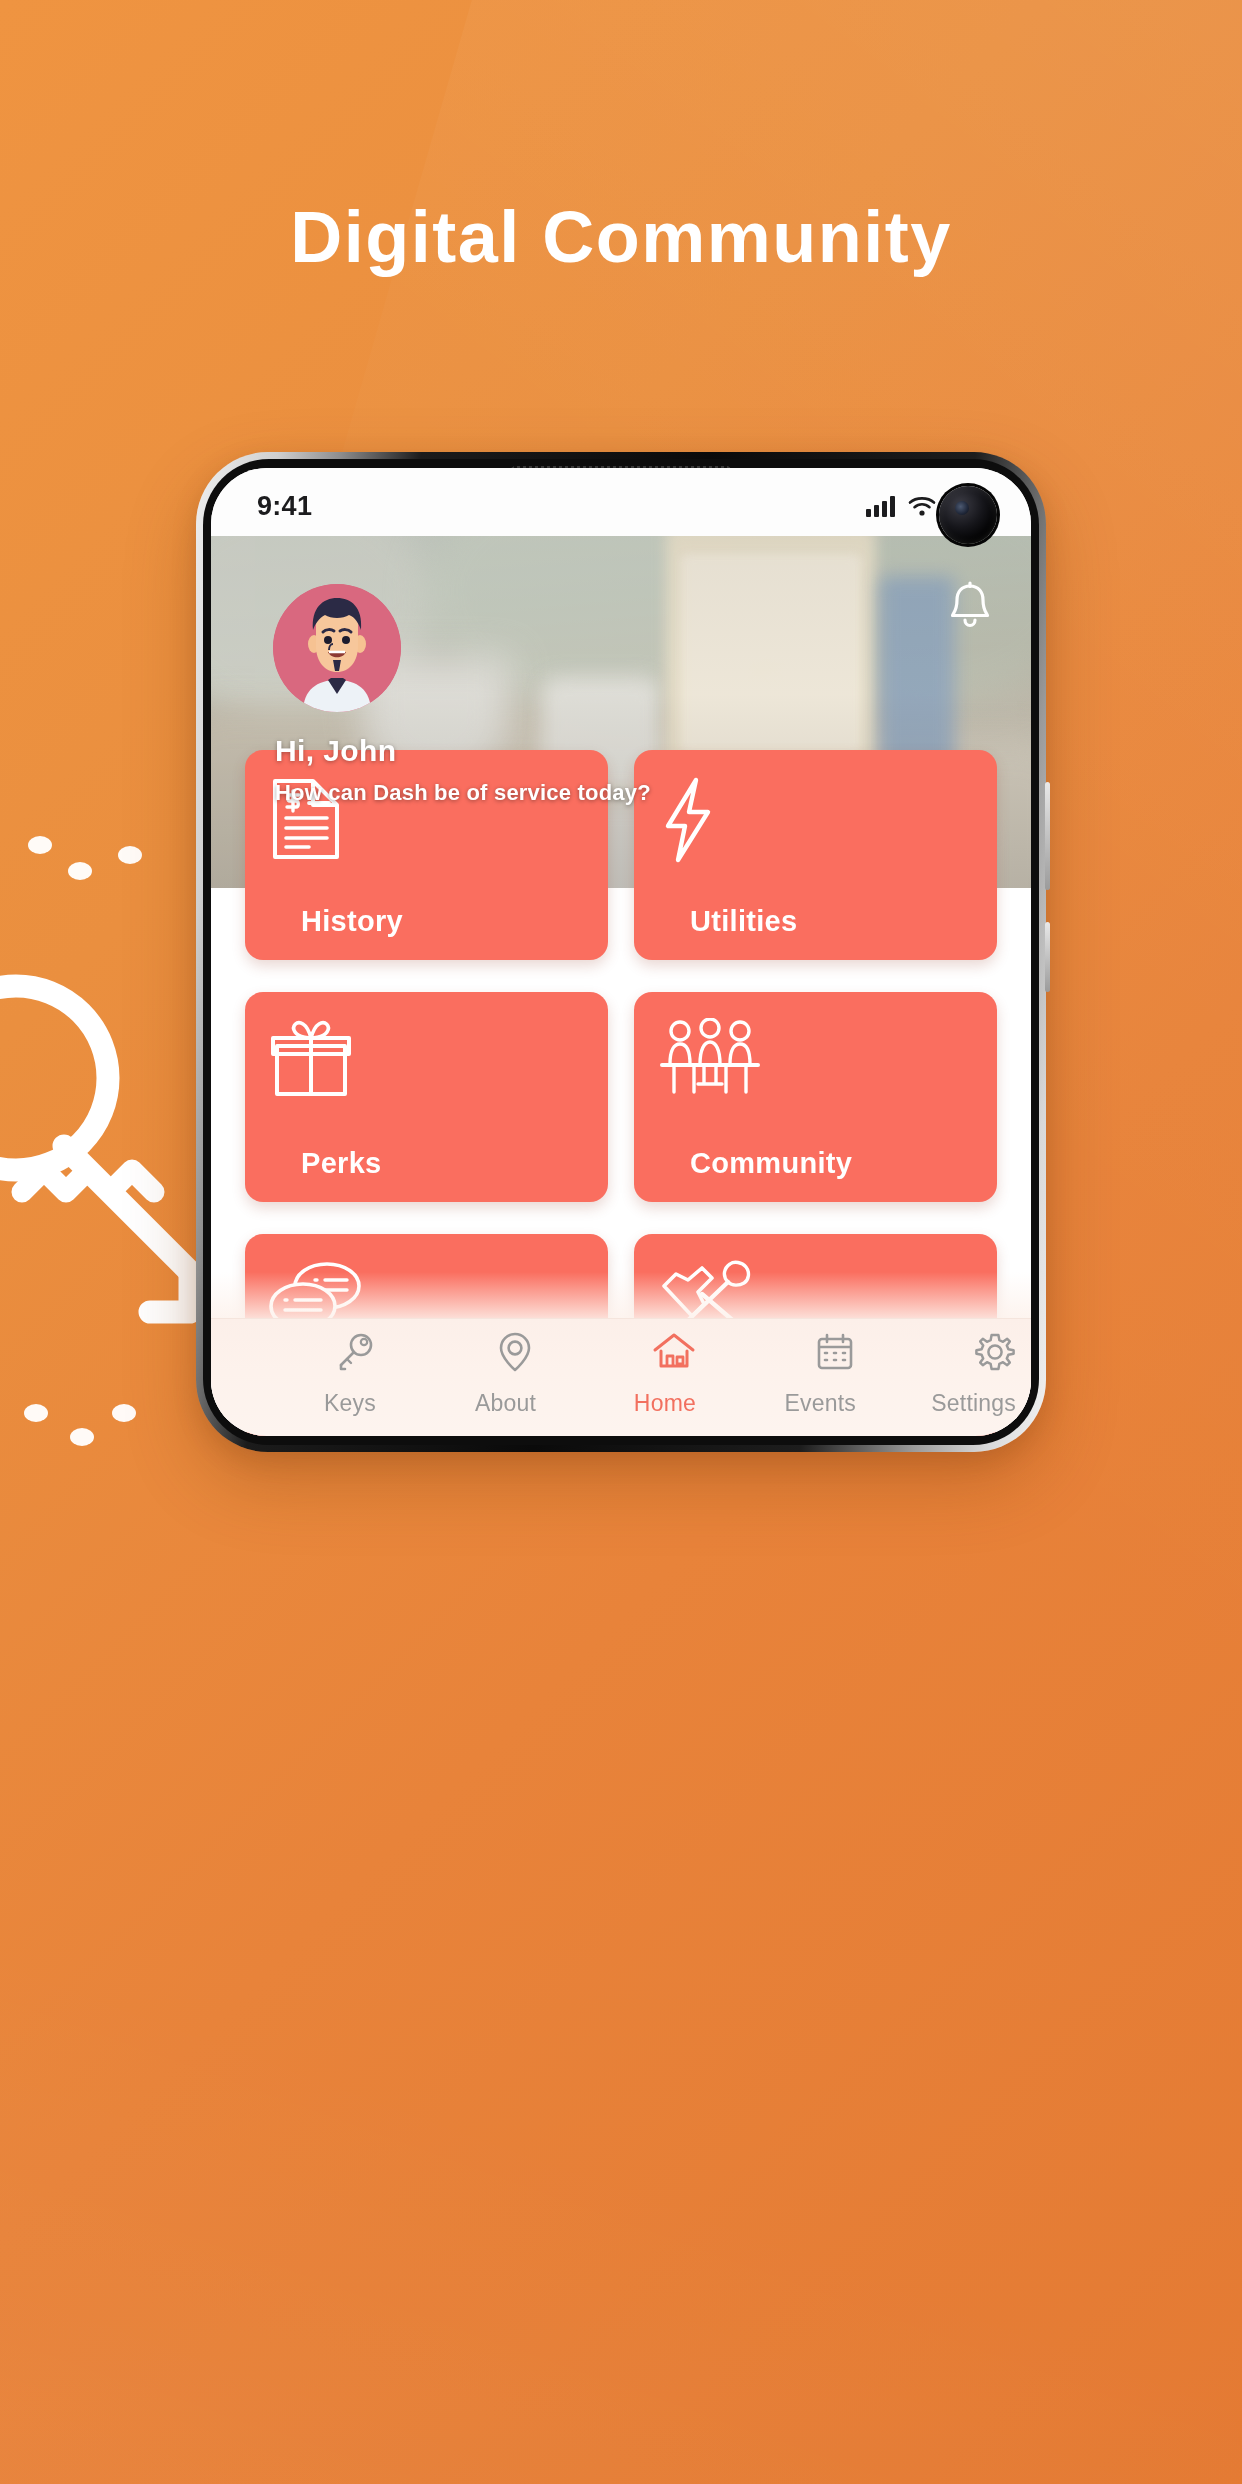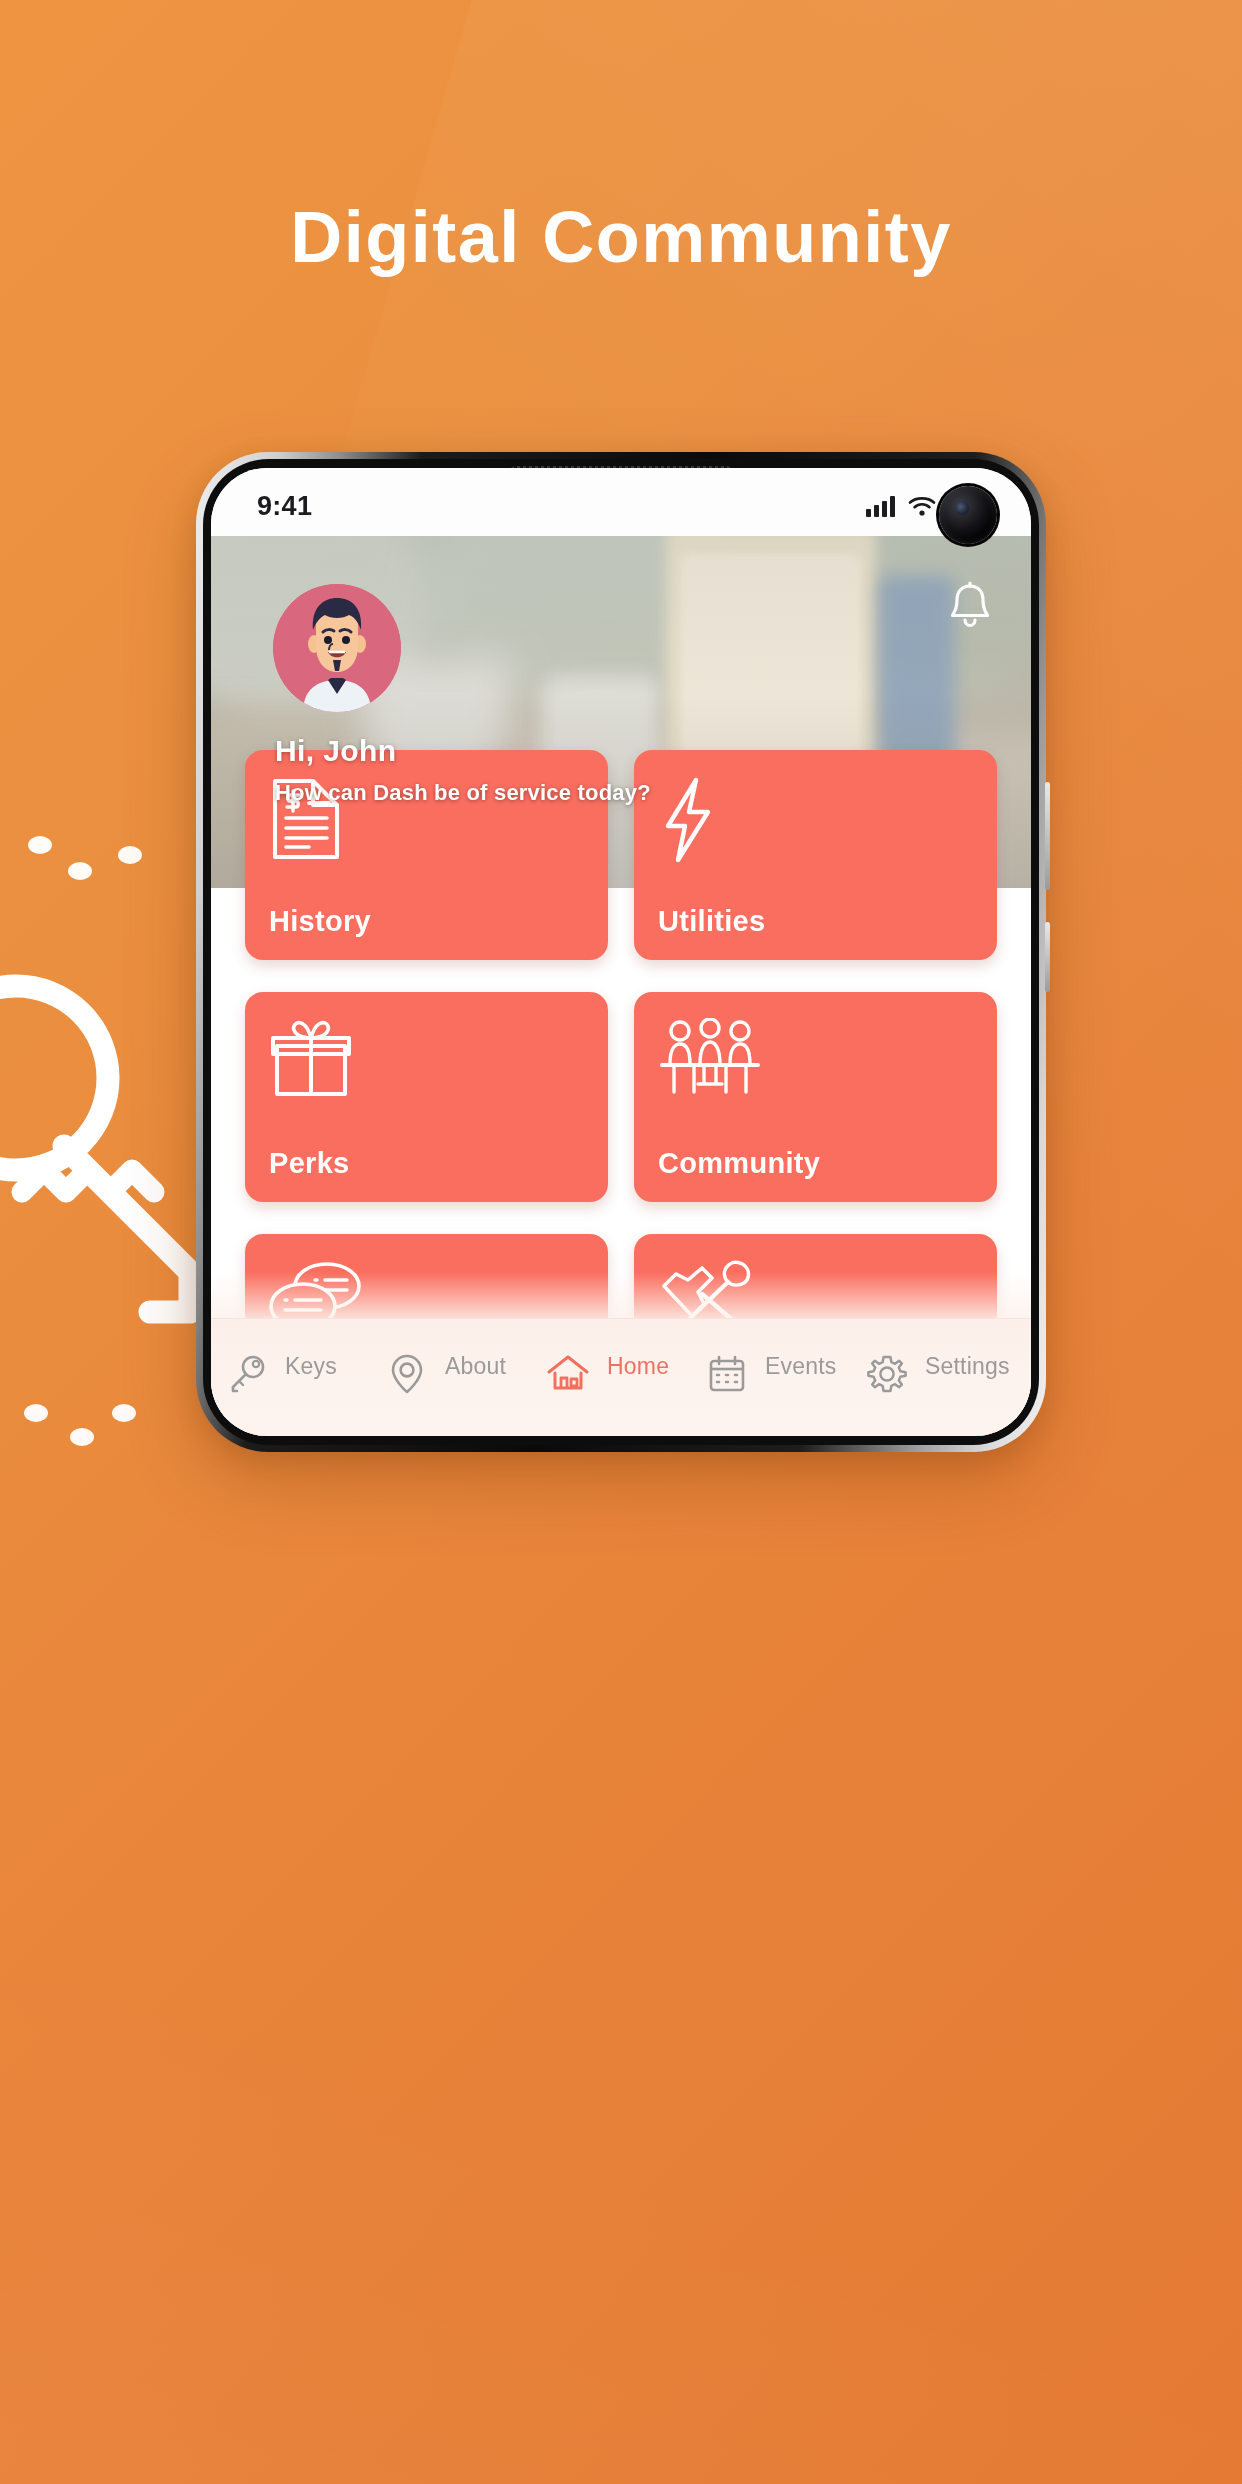--- a/index.html
+++ b/index.html
@@ -184,33 +184,33 @@
     border-radius: 18px;
     background: #fa6e5f;
     box-shadow: 0 6px 14px rgba(150,60,40,0.20);
     position: relative;
     padding: 26px 24px 22px;
     display: flex; flex-direction: column; justify-content: space-between;
     overflow: hidden;
   }
   .tile .ticon { height: 96px; display: flex; align-items: flex-start; }
   .tile .tlabel {
-    color: #ffffff; font-size: 29px; font-weight: 600; letter-spacing: .3px;
+    color: #ffffff; font-size: 29px; font-weight: 600; letter-spacing: .3px; margin-left: 32px;
   }
 
   
   .tabbar {
     position: absolute; left: 0; bottom: 0; width: 820px; height: 118px;
     background: linear-gradient(180deg, #fcefe9 0%, #fdf2ec 45%, #fdf4ef 100%);
     display: flex; align-items: center; justify-content: space-around;
     padding: 0 10px 8px;
     z-index: 9;
     border-top: 1px solid rgba(210,160,140,0.18);
   }
-  .tab { display: flex; flex-direction: row; align-items: flex-start; gap: 17px; width: 150px; }
+  .tab { display: flex; flex-direction: column; align-items: flex-end; gap: 17px; width: 150px; }
   .tab .tlbl { font-size: 23px; color: #9a9a9a; letter-spacing: .2px; }
   .tab.active .tlbl { color: #f2705f; }
 
   .scrim-bottom {
     position: absolute; left:0; bottom: 118px; width: 820px; height: 46px;
     background: linear-gradient(180deg, rgba(255,255,255,0) 0%, rgba(253,242,236,0.85) 100%);
     z-index: 8; pointer-events: none;
   }
 </style>
 </head>

